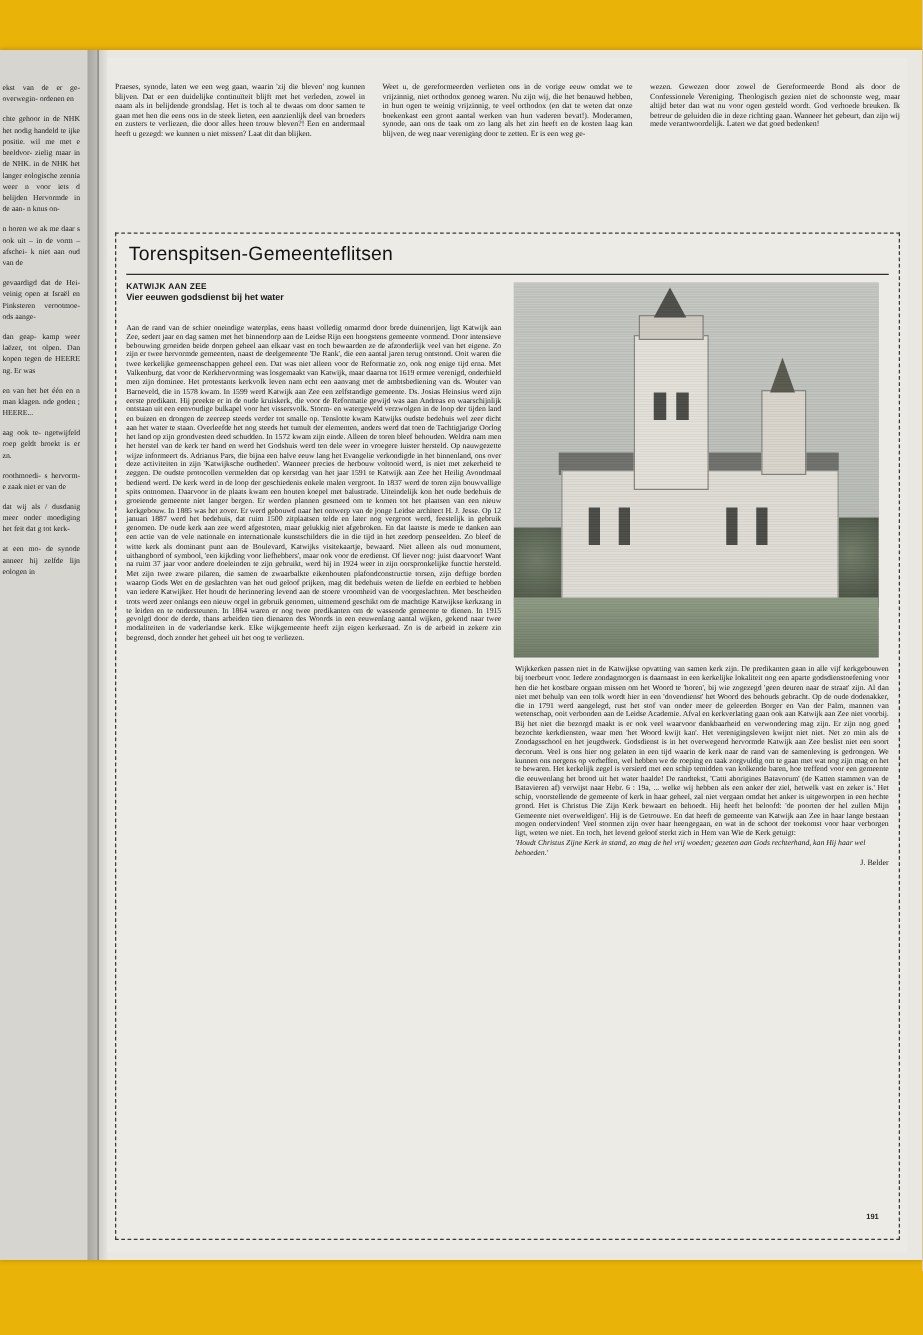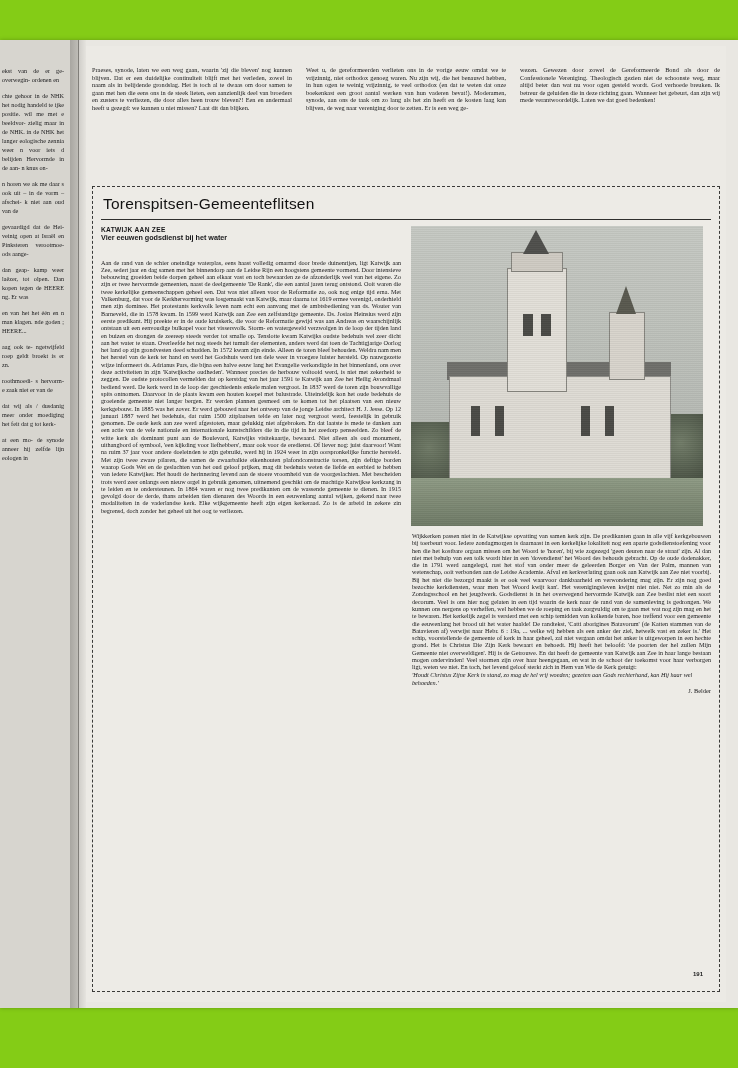--- a/index.html
+++ b/index.html
@@ -4,21 +4,21 @@
 <style>
   html, body {
     margin: 0;
     padding: 0;
     background: #c9c9c4;
   }
   .page {
     position: relative;
     width: 738px;
     height: 1068px;
-    background: #84cc16;
+    background: #eab308;
     overflow: hidden;
     font-family: "Liberation Serif", serif;
   }
   .paper {
     position: absolute;
     left: 0;
     top: 40px;
     width: 738px;
     height: 968px;
     background: #e9e7e2;

